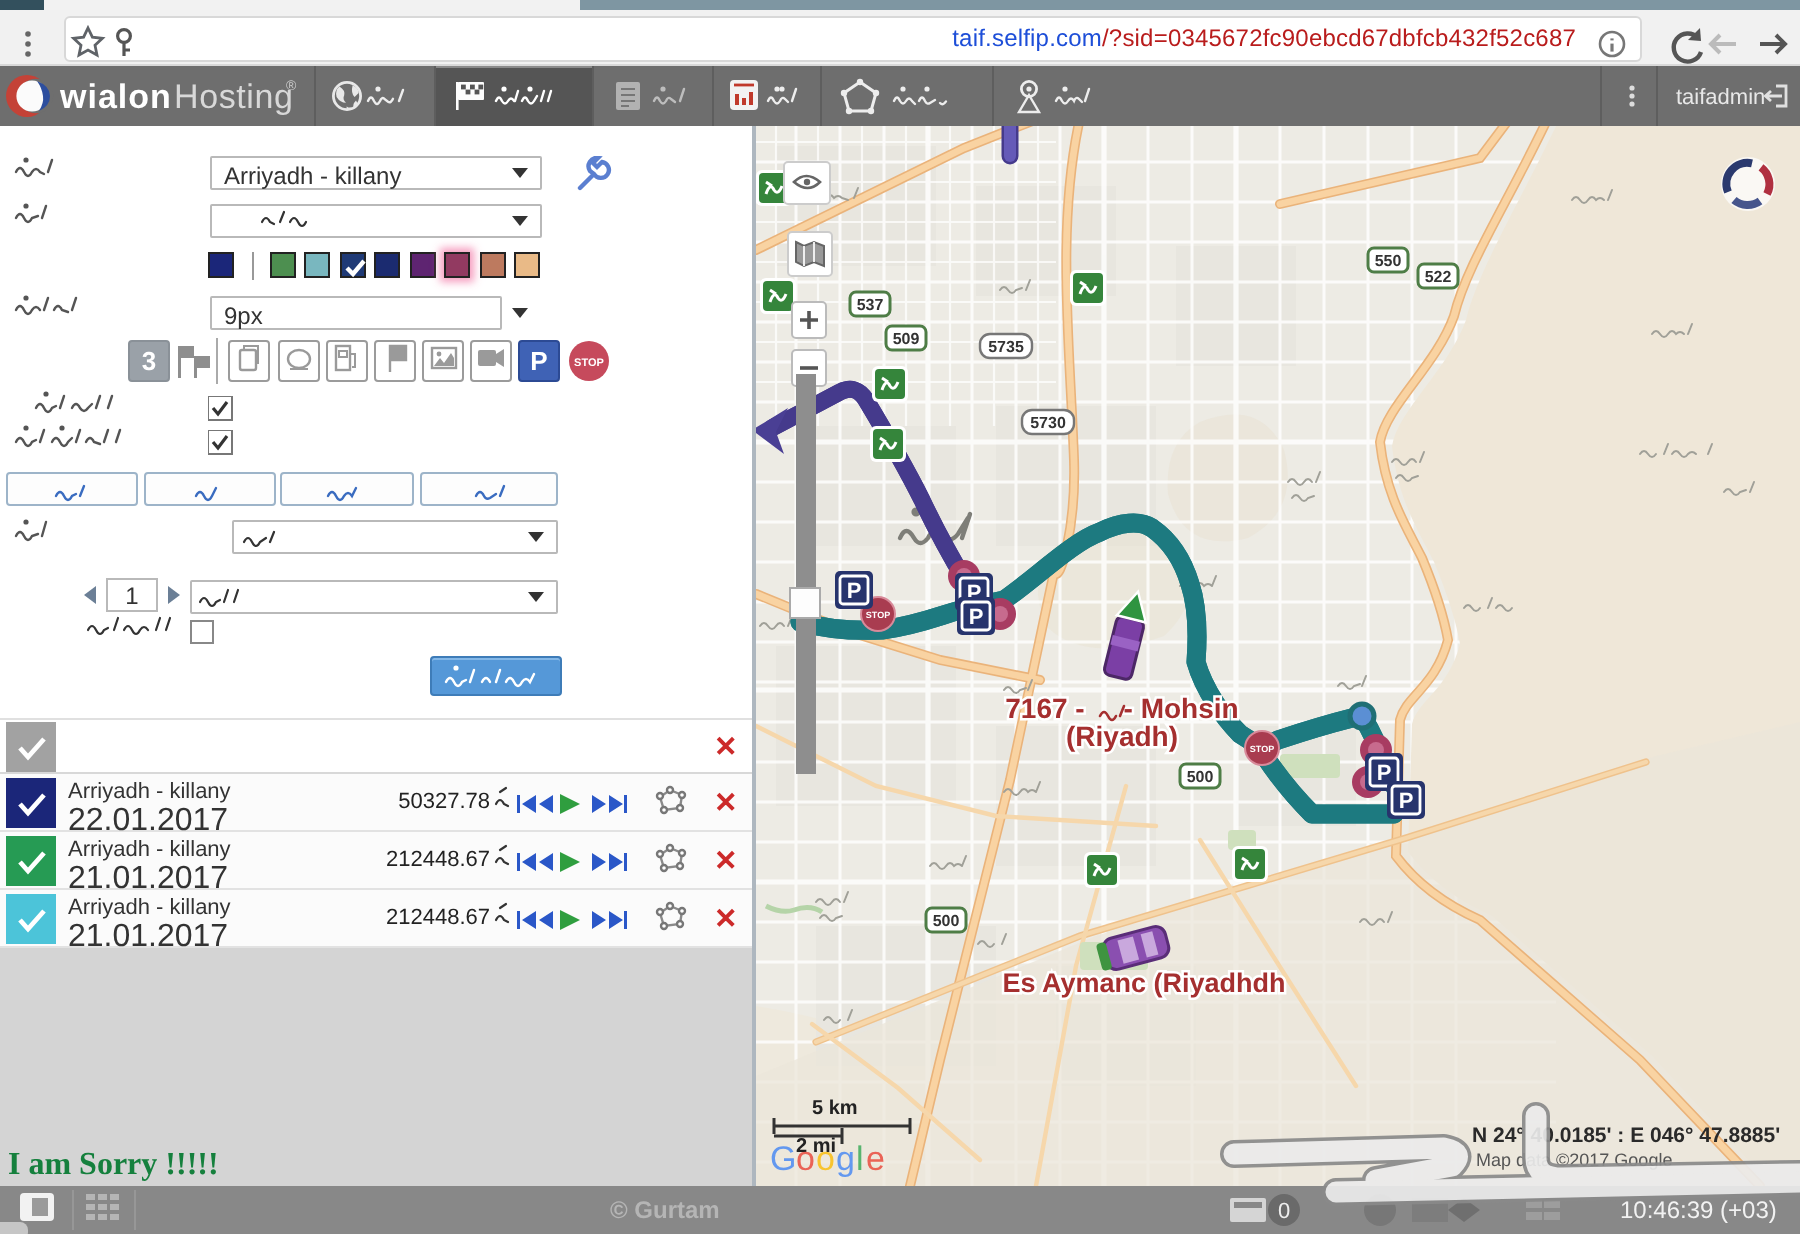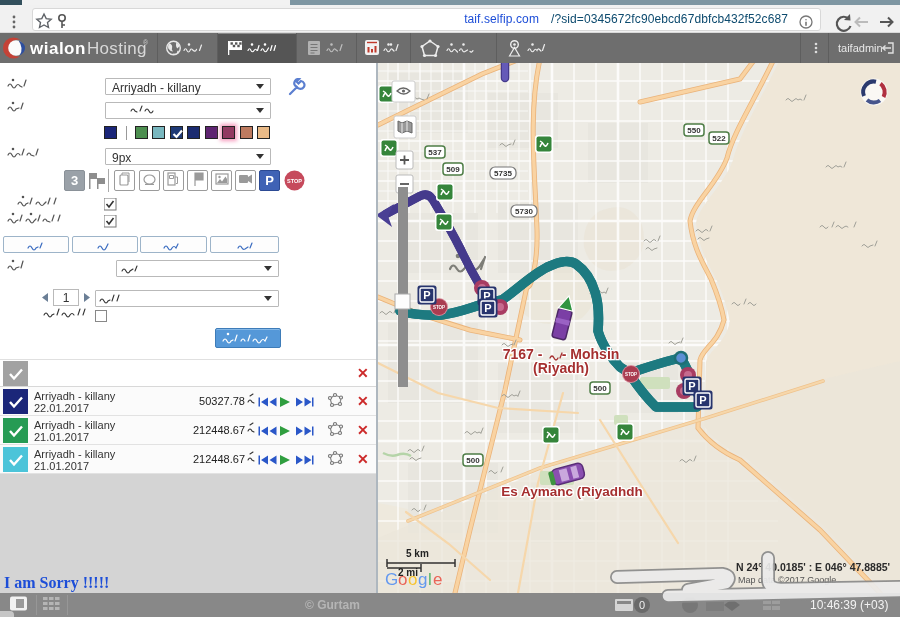--- a/index.html
+++ b/index.html
@@ -6,43 +6,43 @@
   html,body { width:900px; height:617px; overflow:hidden; font-family:"Liberation Sans", sans-serif; }
   .abs { position:absolute; }
   #stage { position:relative; width:900px; height:617px; background:#fff; }
   
   #tabstrip { left:0; top:0; width:900px; height:5px; background:#7e96a2; }
   #tabdark { left:0; top:0; width:22px; height:5px; background:#33505d; }
   #tabwhite { left:22px; top:0; width:268px; height:5px; background:#f2f2f2; }
   #toolbar { left:0; top:5px; width:900px; height:28px; background:#f1f1f1; border-bottom:1px solid #d9d9d9; }
   #urlbar { left:32px; top:8px; width:789px; height:23px; background:#fff; border:1px solid #d8d8d8; border-radius:3px; }
   #urltext { left:0px; top:12px; width:808px; height:16px; font-size:12px; color:#202124; text-align:right; letter-spacing:0.1px; }
-  #urltext .g { color:#0c4a6e;padding-left:12px; }
+  #urltext .g { color:#b91c1c; }
   
   #navbar { left:0; top:33px; width:900px; height:30px; background:#6e6e6e; }
   .navsep { position:absolute; top:33px; width:1px; height:30px; background:#7f7f7f; border-right:1px solid #5e5e5e; }
   #navactive { left:218px; top:33px; width:78px; height:30px; background:#555555; box-shadow:inset 0 1px 0 #8a8a8a; }
   
   #panel { left:0; top:63px; width:378px; height:530px; background:#fff; border-right:2px solid #aeb7bf; }
   .ddl { position:absolute; background:#fff; border:1px solid #b9b9b9; border-radius:1px; height:17px; font-size:12px; color:#333; }
   .caret { position:absolute; width:0; height:0; border-left:4px solid transparent; border-right:4px solid transparent; border-top:5px solid #333; }
   .sw { position:absolute; width:13px; height:13px; border:1px solid #222; }
   .ibtn { position:absolute; width:21px; height:21px; background:#fff; border:1px solid #9b9b9b; border-radius:2px; }
   .daybtn { position:absolute; height:17px; background:#fdfdfd; border:1px solid #9db4c9; border-radius:2px; }
   .cb { position:absolute; width:12px; height:12px; background:#fff; border:1px solid #888; }
   .trow { position:absolute; left:0; width:376px; height:29px; background:#fbfbfb; border-bottom:1px solid #e2e2e2; }
   .tchk { position:absolute; left:3px; top:2px; width:25px; height:25px; }
   .tname { position:absolute; left:34px; top:3px; font-size:11px; color:#333; }
-  .tdate { position:absolute; left:34px; top:15px; font-size:11px; color:#333; }
+  .tdate { position:absolute; left:34px; top:15px; font-size:16px; color:#333; }
   .tkm  { position:absolute; left:180px; top:8px; width:65px; font-size:11px; color:#222; text-align:right; }
   .xred { color:#cc2a2a; font-weight:bold; font-size:14px; }
   #graybottom { left:0; top:474px; width:376px; height:119px; background:#d4d4d4; }
   
   #bottombar { left:0; top:593px; width:900px; height:24px; background:#888888; }
-  #sorry { left:4px; top:574px; font-family:"Liberation Serif", serif; font-weight:bold; font-size:16px; color:#1d4ed8; }
+  #sorry { left:4px; top:574px; font-family:"Liberation Serif", serif; font-weight:bold; font-size:16px; color:#15803d; }
 </style>
 </head>
 <body>
 <div id="stage">
   
   <div class="abs" id="tabstrip"></div>
   <div class="abs" id="tabdark"></div>
   <div class="abs" id="tabwhite"></div>
   <div class="abs" id="toolbar"></div>
   <div class="abs" id="urlbar"></div>
@@ -198,21 +198,21 @@
   <div class="abs" id="graybottom"></div>
   <div class="abs" id="sorry">I am Sorry !!!!!</div>
 
   
   <div class="abs ddl" style="left:105px;top:78px;width:166px;">
     <span style="position:absolute;left:6px;top:2px;">Arriyadh - killany</span>
   </div>
   <div class="abs caret" style="left:256px;top:84px;"></div>
   <div class="abs ddl" style="left:105px;top:102px;width:166px;"></div>
   <div class="abs caret" style="left:256px;top:108px;"></div>
-  <div class="abs ddl" style="left:105px;top:148px;width:166px;">
+  <div class="abs ddl" style="left:105px;top:148px;width:146px;">
     <span style="position:absolute;left:6px;top:2px;">9px</span>
   </div>
   <div class="abs caret" style="left:256px;top:154px;"></div>
 
   
   <div class="abs sw" style="left:104px;top:126px;background:#1b2679"></div>
   <div class="abs" style="left:126px;top:126px;width:1px;height:14px;background:#999"></div>
   <div class="abs sw" style="left:135px;top:126px;background:#4d8f50"></div>
   <div class="abs sw" style="left:152px;top:126px;background:#79b7bf"></div>
   <div class="abs sw" style="left:170px;top:126px;background:#1f3a76"></div>

